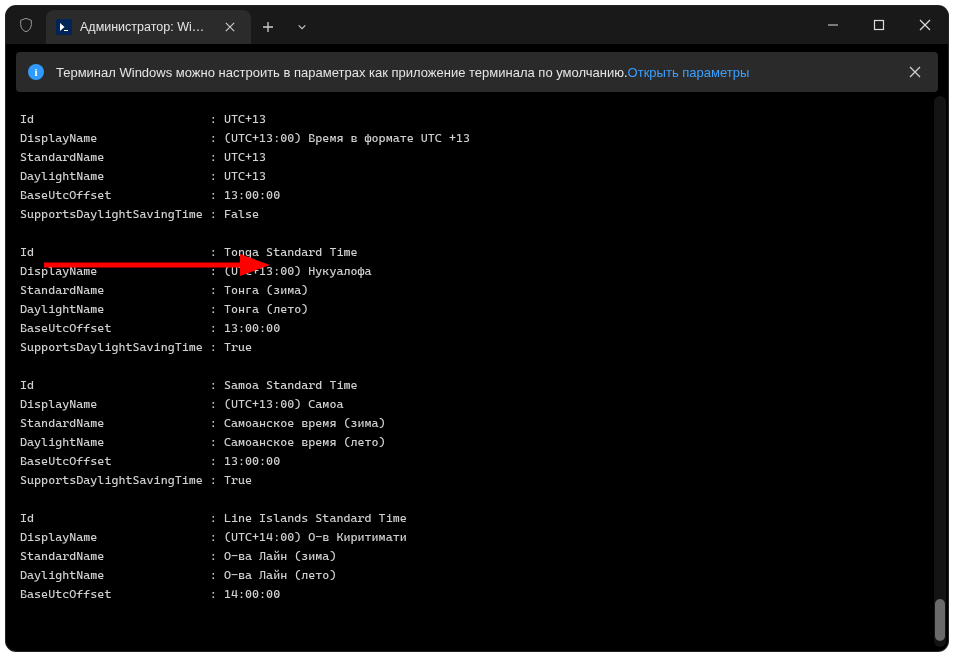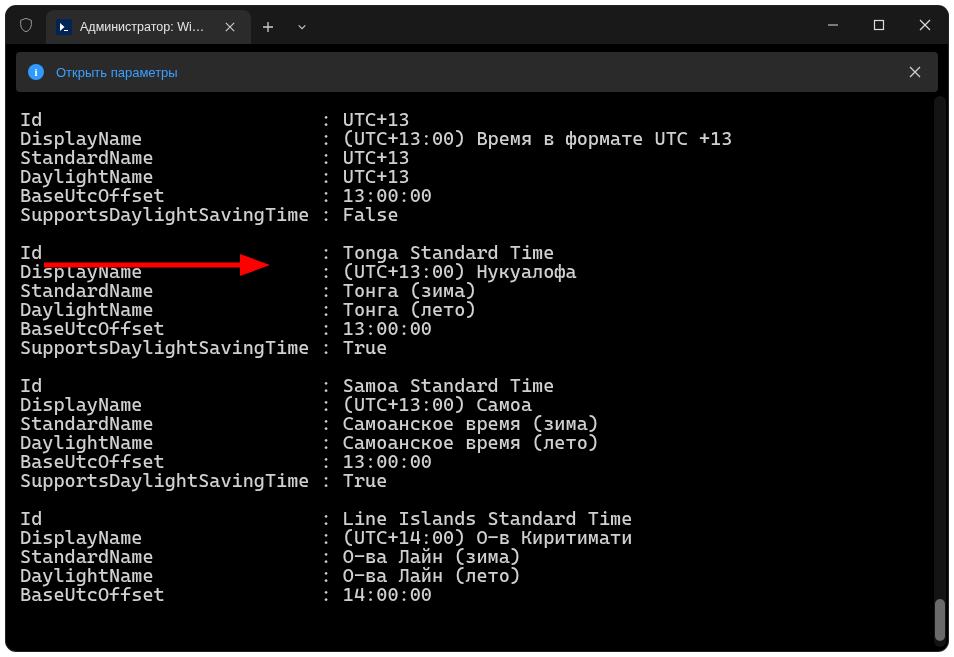--- a/index.html
+++ b/index.html
@@ -42,21 +42,21 @@
   .infobar .msg { flex:0 0 auto; }
   .infobar .link { color:#3ba0ff; cursor:pointer; }
   .infobar .gap { flex:1; }
   .infobar .close { width:30px; height:30px; display:flex; align-items:center; justify-content:center; }
   .infobar .close svg { width:12px; height:12px; stroke:#ccc; stroke-width:1.4; }
 
   
   .termwrap { flex:1; position:relative; overflow:hidden; }
   .terminal {
     position:absolute; inset:0 16px 0 0; padding: 18px 8px 4px 14px;
-    font-family: "Cascadia Mono", Consolas, monospace; font-size: 19px; line-height: 19px;
+    font-family: "Cascadia Mono", Consolas, monospace; font-size: 12px; line-height: 19px;
     color:#d0d0d0; white-space: pre; overflow:hidden;
   }
   .block { margin-bottom: 19px; }
   .row .k { display:inline-block; width: 27ch; }
   .row .c { display:inline-block; width: 2ch; }
   .row .v { display:inline; }
 
   
   .scrollbar { position:absolute; right:2px; top:4px; bottom:4px; width:12px; background:#141414; border-radius:6px;}
   .scrollthumb { position:absolute; left:1px; right:1px; bottom:6px; height:42px; background:#6a6a6a; border-radius:5px;}
@@ -113,20 +113,21 @@
       <svg viewBox="0 0 12 12">
           <path d="M1 1 L11 11 M11 1 L1 11"></path>
         </svg>
     </div>
   </div>
 
   <div class="infobar">
     <span class="info-icon">
         <span>i</span>
       </span>
+    <span class="msg">Терминал Windows можно настроить в параметрах как приложение терминала по умолчанию.</span>
     <span class="link">Открыть параметры</span>
     <span class="gap"></span>
     <span class="close">
       <svg viewBox="0 0 12 12">
           <path d="M1 1 L11 11 M11 1 L1 11" fill="none"></path>
         </svg>
     </span>
   </div>
 
   <div class="termwrap">

